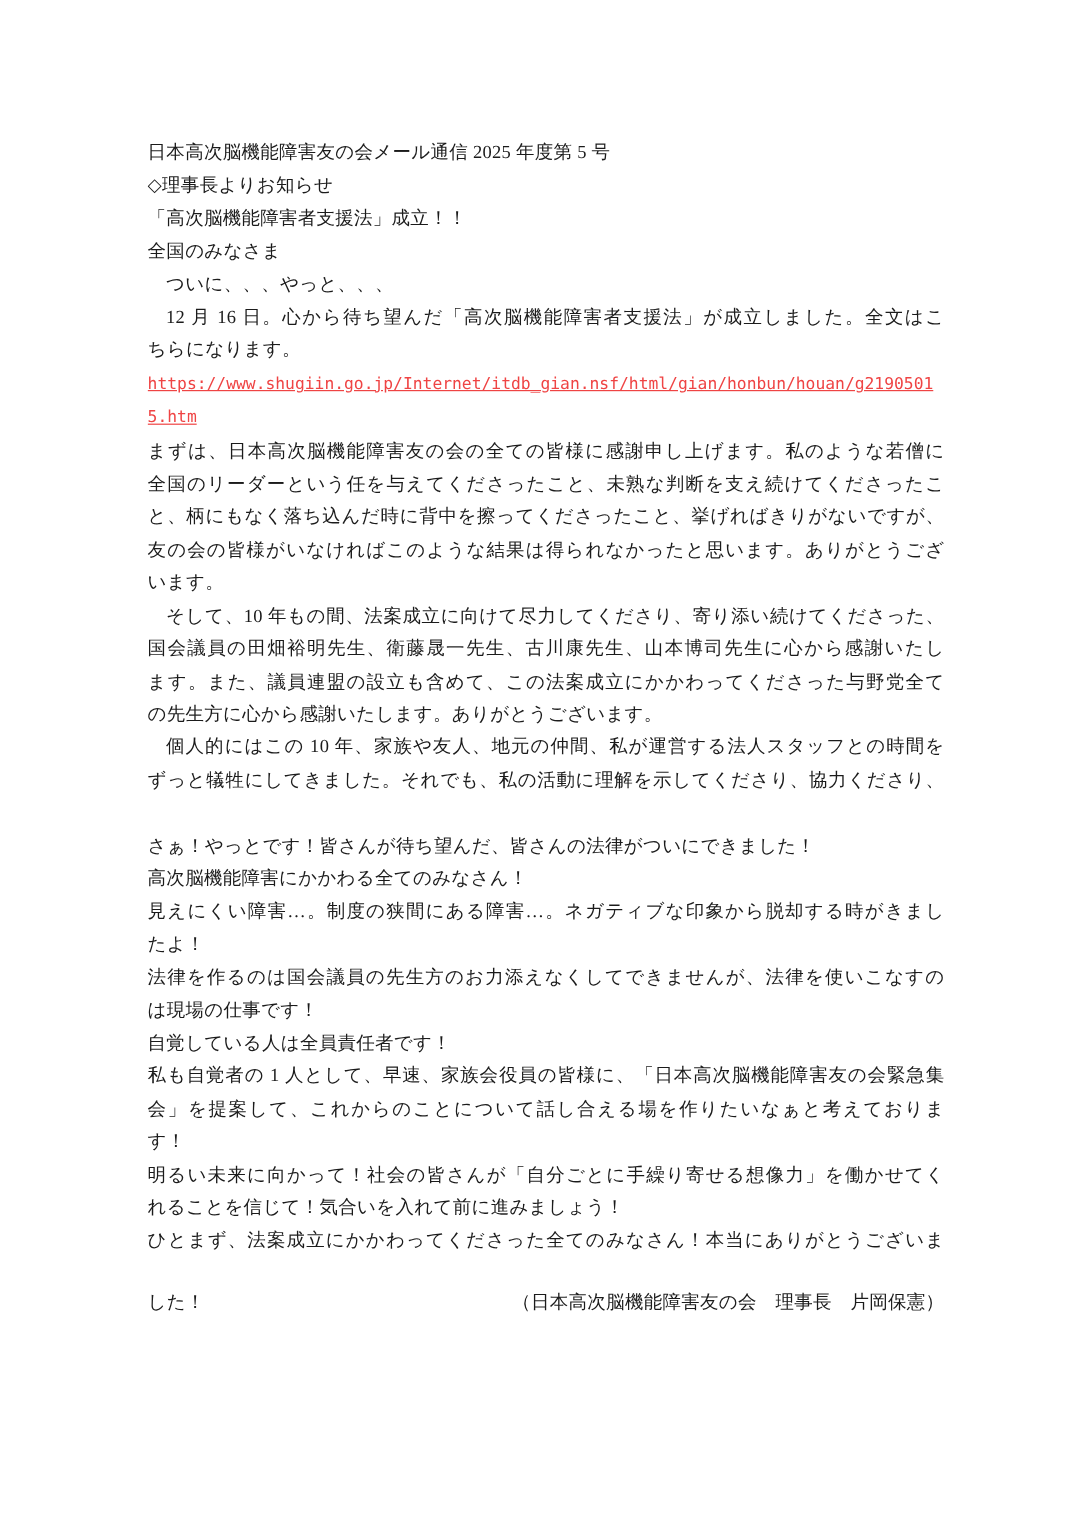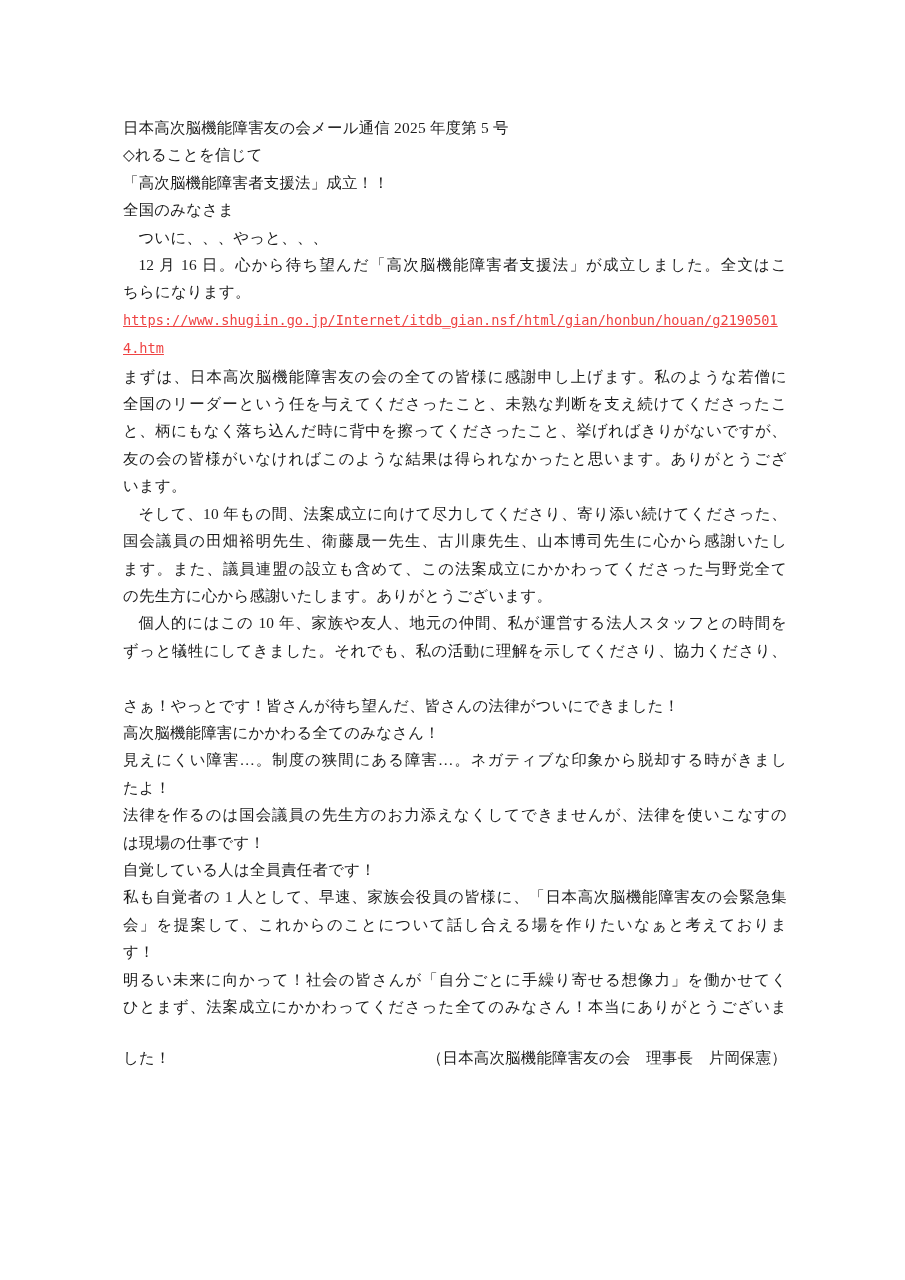--- a/index.html
+++ b/index.html
@@ -48,28 +48,28 @@
     display: flex;
     justify-content: space-between;
     margin-top: 24px;
   }
 </style>
 </head>
 <body>
 
 <div class="doc">
     <div class="line right">日本高次脳機能障害友の会メール通信 2025 年度第 5 号</div>
-    <div class="line">◇れることを信じて</div>
+    <div class="line">◇理事長よりお知らせ</div>
     <div class="line">「高次脳機能障害者支援法」成立！！</div>
     <div class="line">全国のみなさま</div>
     <div class="line indent">ついに、、、やっと、、、</div>
     <div class="line j indent">12 月 16 日。心から待ち望んだ「高次脳機能障害者支援法」が成立しました。全文はこ</div>
     <div class="line">ちらになります。</div>
     <div class="line link"><a href="#">https://www.shugiin.go.jp/Internet/itdb_gian.nsf/html/gian/honbun/houan/g2190501</a></div>
-    <div class="line link"><a href="#">4.htm</a></div>
+    <div class="line link"><a href="#">5.htm</a></div>
     <div class="line j">まずは、日本高次脳機能障害友の会の全ての皆様に感謝申し上げます。私のような若僧に</div>
     <div class="line j">全国のリーダーという任を与えてくださったこと、未熟な判断を支え続けてくださったこ</div>
     <div class="line j">と、柄にもなく落ち込んだ時に背中を擦ってくださったこと、挙げればきりがないですが、</div>
     <div class="line j">友の会の皆様がいなければこのような結果は得られなかったと思います。ありがとうござ</div>
     <div class="line">います。</div>
     <div class="line j indent">そして、10 年もの間、法案成立に向けて尽力してくださり、寄り添い続けてくださった、</div>
     <div class="line j">国会議員の田畑裕明先生、衛藤晟一先生、古川康先生、山本博司先生に心から感謝いたし</div>
     <div class="line j">ます。また、議員連盟の設立も含めて、この法案成立にかかわってくださった与野党全て</div>
     <div class="line">の先生方に心から感謝いたします。ありがとうございます。</div>
     <div class="line j indent">個人的にはこの 10 年、家族や友人、地元の仲間、私が運営する法人スタッフとの時間を</div>
@@ -79,15 +79,16 @@
     <div class="line">高次脳機能障害にかかわる全てのみなさん！</div>
     <div class="line j">見えにくい障害…。制度の狭間にある障害…。ネガティブな印象から脱却する時がきまし</div>
     <div class="line">たよ！</div>
     <div class="line j">法律を作るのは国会議員の先生方のお力添えなくしてできませんが、法律を使いこなすの</div>
     <div class="line">は現場の仕事です！</div>
     <div class="line">自覚している人は全員責任者です！</div>
     <div class="line j">私も自覚者の 1 人として、早速、家族会役員の皆様に、「日本高次脳機能障害友の会緊急集</div>
     <div class="line j">会」を提案して、これからのことについて話し合える場を作りたいなぁと考えておりま</div>
     <div class="line">す！</div>
     <div class="line j">明るい未来に向かって！社会の皆さんが「自分ごとに手繰り寄せる想像力」を働かせてく</div>
+    <div class="line">れることを信じて！気合いを入れて前に進みましょう！</div>
     <div class="line j">ひとまず、法案成立にかかわってくださった全てのみなさん！本当にありがとうございま</div>
     <div class="line split"><span>した！</span><span>（日本高次脳機能障害友の会　理事長　片岡保憲）</span></div>
   </div>
 
 </body></html>

